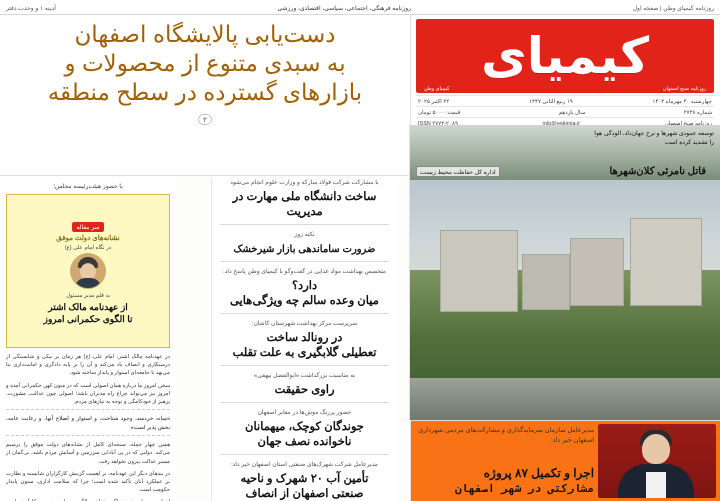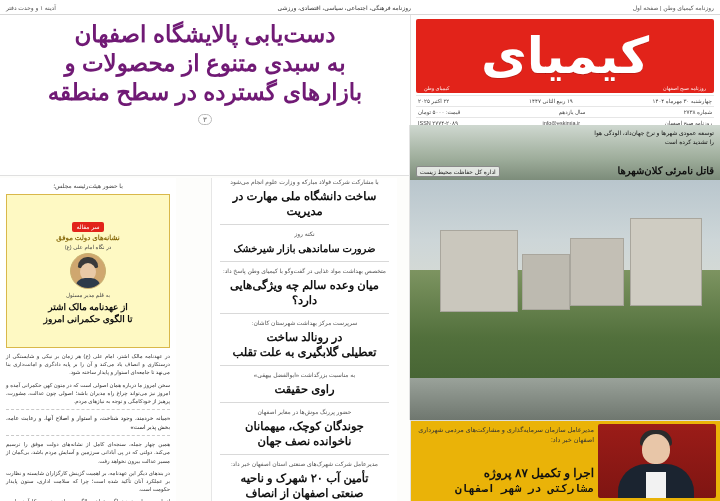--- a/index.html
+++ b/index.html
@@ -121,22 +121,22 @@
   .lead-kicker {
     font-size: 8.5px;
     color: #222;
     text-align: center;
     margin-bottom: 5px;
     font-weight: normal;
   }
   .lead-title {
     font-size: 23px;
     line-height: 29px;
-    font-weight: bold;
-    color: #701a75;
+    font-weight: normal;
+    color: #a16207;
     text-align: center;
     letter-spacing: -0.4px;
   }
   .lead-title span { display: block; }
   .lead-page {
     margin-top: 7px;
     text-align: center;
     font-size: 7px;
     color: #666;
   }
@@ -162,21 +162,21 @@
     position: absolute;
     top: 4px; right: 6px;
     font-size: 6px;
     color: #111;
     line-height: 9px;
     text-align: right;
     max-width: 120px;
   }
   .banner-title {
     position: absolute;
-    bottom: 4px; right: 6px;
+    bottom: 4px; right: 14px;
     font-size: 10px;
     font-weight: bold;
     color: #111;
   }
   .banner-plate {
     position: absolute;
     bottom: 3px; left: 6px;
     background: rgba(255,255,255,.75);
     font-size: 6px;
     padding: 1px 3px;
@@ -216,21 +216,21 @@
   .mp-b2 { top: 58px; right: 96px; width: 52px; height: 66px; background: #c3bfb5; }
   .mp-b3 { top: 50px; left: 30px; width: 76px; height: 80px; background: #cac7bd; }
   .mp-b4 { top: 74px; left: 112px; width: 46px; height: 54px; background: #bdbab0; }
 
   
   .portrait-box {
     position: absolute;
     top: 420px; right: 0;
     width: 310px;
     height: 81px;
-    background: #eab308;
+    background: #f97316;
     border-top: 1px solid #ddd;
     border-left: 1px solid #e2e2e2;
     box-sizing: border-box;
   }
   .portrait-photo {
     position: absolute;
     top: 3px; right: 4px;
     width: 118px; height: 74px;
     background: linear-gradient(180deg, #9b1c18 0%, #7f1512 100%);
     overflow: hidden;
@@ -573,22 +573,22 @@
       <div class="ci-kicker">نکته روز</div>
       <div class="ci-title">
         <div class="sm">ضرورت ساماندهی بازار شیرخشک</div>
       </div>
     </div>
     <div class="ci-sep"></div>
 
     <div>
       <div class="ci-kicker">متخصص بهداشت مواد غذایی در گفت‌وگو با کیمیای وطن پاسخ داد:</div>
       <div class="ci-title">
+        <div>دارد؟</div>
         <div>میان وعده سالم چه ویژگی‌هایی</div>
-        <div>دارد؟</div>
       </div>
     </div>
     <div class="ci-sep"></div>
 
     <div>
       <div class="ci-kicker">سرپرست مرکز بهداشت شهرستان کاشان:</div>
       <div class="ci-title">
         <div>در رونالد ساخت</div>
         <div>تعطیلی گلابگیری به علت تقلب</div>
       </div>

